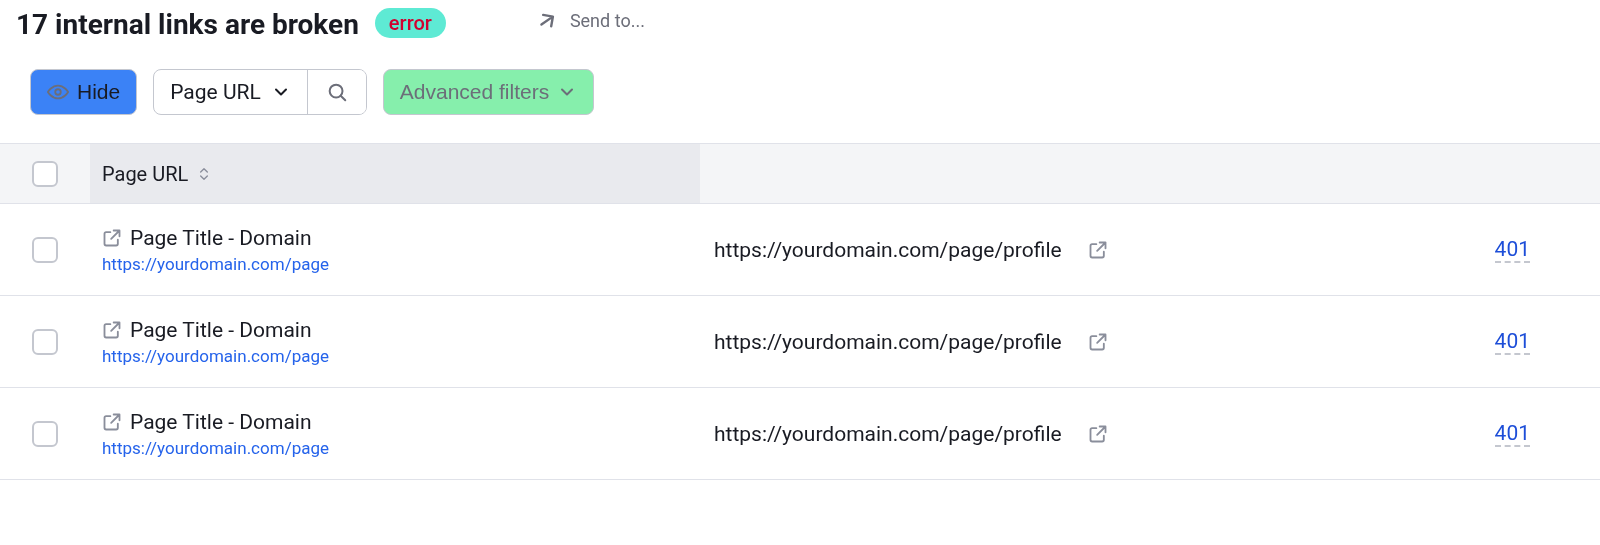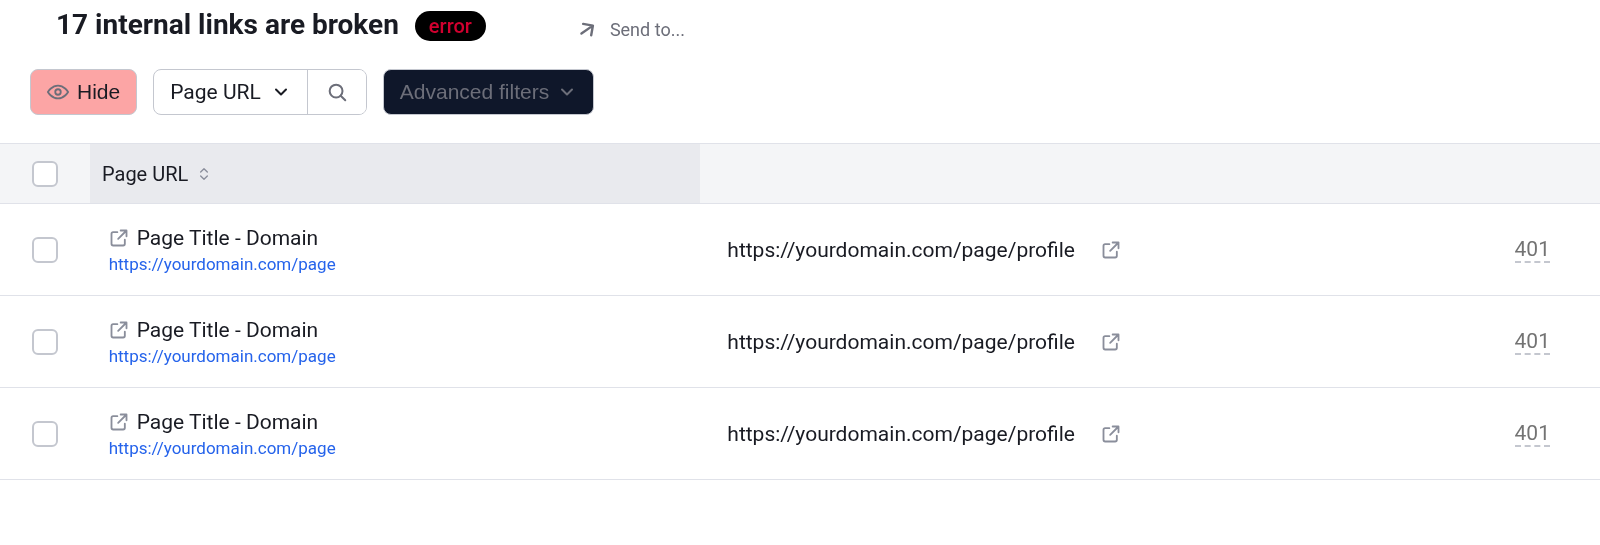--- a/index.html
+++ b/index.html
@@ -1,50 +1,50 @@
 <!DOCTYPE html>
 <html><head>
 <meta charset="utf-8">
 <style>
 * { box-sizing: border-box; margin: 0; padding: 0; }
 body { font-family: -apple-system, BlinkMacSystemFont, "Segoe UI", Roboto, Helvetica, Arial, sans-serif; background: #fff; color: #191b23; width: 1600px; padding: 8px 0 0; }
 
-.header-row { display: flex; align-items: flex-end; gap: 22px; padding: 0 16px 14px; margin-left: 40px; }
+.header-row { display: flex; align-items: flex-start; gap: 22px; padding: 0 16px 14px; }
 .title { font-size: 28px; font-weight: 700; color: #191b23; }
-.badge-error { background: #000000; color: #d1002f; font-size: 20px; font-weight: 500; padding: 3px 14px; border-radius: 18px; margin-left: -6px; }
+.badge-error { background: #5eead4; color: #d1002f; font-size: 20px; font-weight: 500; padding: 3px 14px; border-radius: 18px; margin-left: -6px; }
 .howfix { color: #6c6e79; font-size: 22px; border-bottom: 2px dashed #c4c7cf; padding-bottom: 2px; cursor: pointer; }
 .spacer { width: 12px; }
 .sendto { display: inline-flex; align-items: center; gap: 10px; color: #6c6e79; font-size: 18px; cursor: pointer; }
 
 .toolbar { display: flex; align-items: center; gap: 16px; padding: 14px 30px 28px; }
-.btn { display: inline-flex; align-items: center; gap: 8px; padding: 8px 16px; border: 1px solid #c4c7cf; border-radius: 8px; background: #0f172a; cursor: pointer; font-size: 21px; color: #191b23; height: 46px; }
-.btn.hide { background: #fca5a5; }
+.btn { display: inline-flex; align-items: center; gap: 8px; padding: 8px 16px; border: 1px solid #c4c7cf; border-radius: 8px; background: #86efac; cursor: pointer; font-size: 21px; color: #191b23; height: 46px; }
+.btn.hide { background: #3b82f6; }
 .filter-group { display: inline-flex; border: 1px solid #c4c7cf; border-radius: 8px; overflow: hidden; height: 46px; }
 .filter-group .seg { display: inline-flex; align-items: center; padding: 0 16px; border-right: 1px solid #c4c7cf; font-size: 21px; gap: 10px; }
 .filter-group .seg:last-child { border-right: none; }
 .filter-group input { border: none; outline: none; font-size: 21px; color: #191b23; width: 300px; }
 .filter-group input::placeholder { color: #8a8e9b; }
 .filter-group .search-seg { background: #fff; padding: 0 18px; cursor: pointer; }
 .adv { color: #6c6e79; }
 
 .table { width: 100%; border-top: 1px solid #e0e2e9; }
 .thead { display: flex; align-items: center; background: #f4f5f7; border-bottom: 1px solid #e0e2e9; height: 60px; font-size: 20px; color: #191b23; }
 .thead .col-page { background: #e9eaee; height: 100%; display: flex; align-items: center; }
 .col-check { width: 90px; display: flex; justify-content: center; }
 .col-page { width: 610px; padding-left: 12px; }
 .col-broken { width: 620px; padding-left: 14px; }
 .col-code { width: 260px; text-align: right; padding-right: 50px; justify-content: flex-end; display:flex; align-items:center; }
 .th-label { display: inline-flex; align-items: center; gap: 8px; cursor: pointer; }
 
-.trow { display: flex; align-items: center; border-bottom: 1px solid #e0e2e9; height: 92px; font-size: 21px; justify-content: space-between; }
+.trow { display: flex; align-items: center; border-bottom: 1px solid #e0e2e9; height: 92px; font-size: 21px; }
 .trow .col-check { align-self: stretch; display:flex; align-items:center; justify-content:center; }
 .titleline { display: flex; align-items: center; gap: 8px; color: #191b23; }
 .urlline { color: #2563eb; font-size: 17px; margin-top: 4px; }
 .broken-url { display: inline-flex; align-items: center; gap: 26px; color: #191b23; }
-.code { color: #737373; border-bottom: 2px dashed #c4c7cf; cursor: help; }
+.code { color: #1d4ed8; border-bottom: 2px dashed #c4c7cf; cursor: help; }
 
 input[type="checkbox"].chk { appearance: none; width: 26px; height: 26px; border: 2px solid #c4c7cf; border-radius: 6px; background: #fff; cursor: pointer; }
 
 svg { display: block; }
 .ico-grey { stroke: #8a8e9b; }
 .ico-dark { stroke: #6c6e79; }
 </style>
 </head>
 <body>
 

